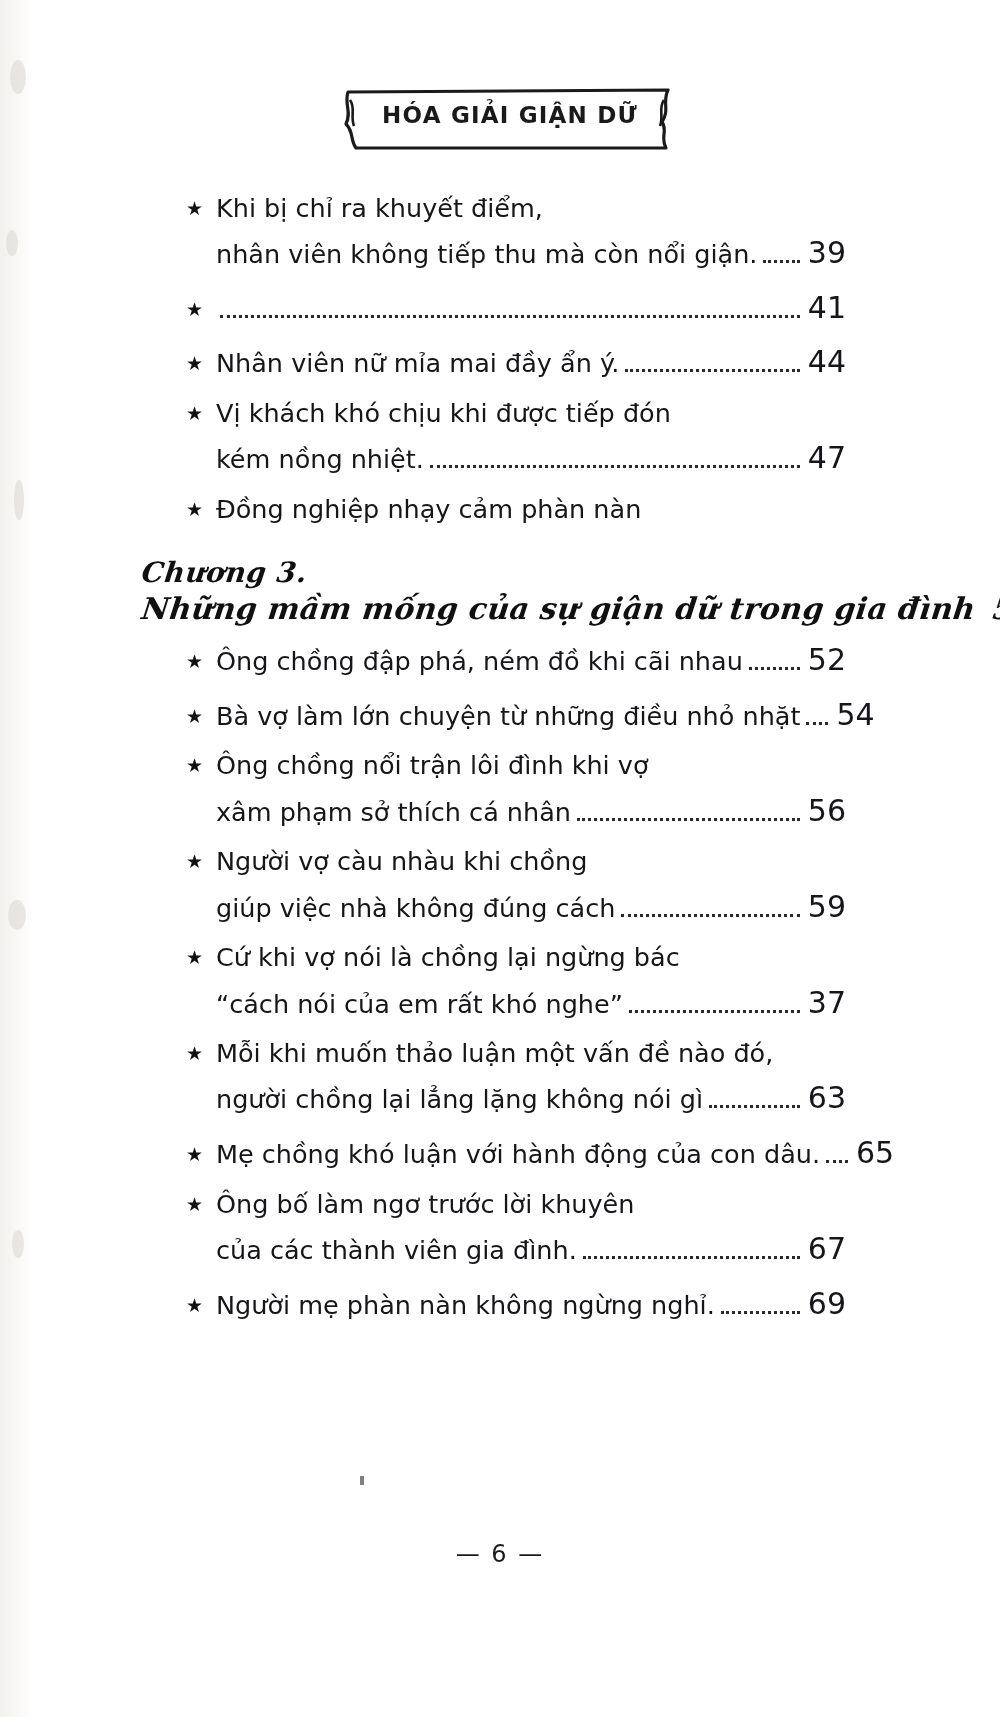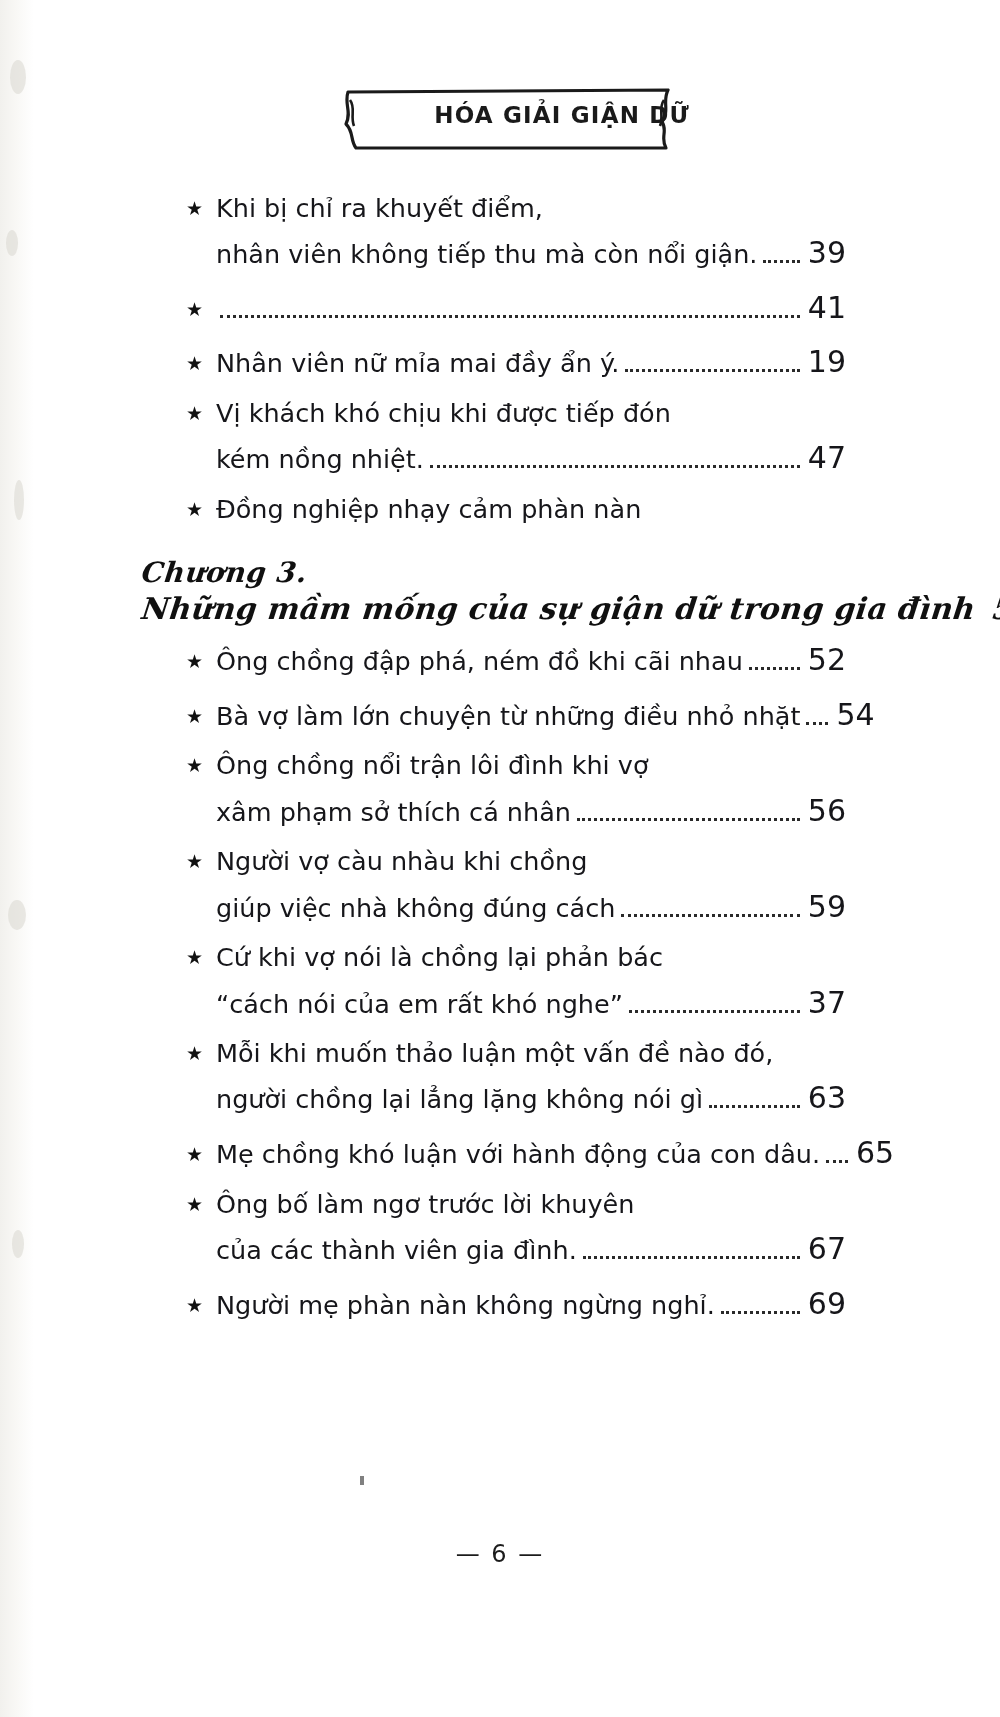--- a/index.html
+++ b/index.html
@@ -45,21 +45,21 @@
     left: 330px;
     top: 78px;
     width: 360px;
     height: 78px;
   }
   .banner svg { display: block; }
   .banner-title {
     position: absolute;
     left: 0; top: 24px;
     width: 360px;
-    text-align: right;
+    text-align: center;
     font-family: "DejaVu Sans", sans-serif;
     font-weight: bold;
     font-size: 23px;
     letter-spacing: 1.2px;
     color: #1a1a1a;
   }
 
   
   .toc {
     position: absolute;
@@ -219,21 +219,21 @@
         <span class="leader"></span>
         <span class="pagenum">41</span>
       </div>
     </div>
 
     <div class="entry">
       <div class="entry-line">
         <span class="bullet">★</span>
         <span class="entry-text">Nhân viên nữ mỉa mai đầy ẩn ý.</span>
         <span class="leader"></span>
-        <span class="pagenum">19</span>
+        <span class="pagenum">44</span>
       </div>
     </div>
 
     <div class="entry">
       <div class="entry-line">
         <span class="bullet">★</span>
         <span class="entry-text">Vị khách khó chịu khi được tiếp đón</span>
       </div>
       <div class="entry-line indent-line">
         <span class="bullet">★</span>
@@ -299,21 +299,21 @@
         <span class="bullet">★</span>
         <span class="entry-text">giúp việc nhà không đúng cách</span>
         <span class="leader"></span>
         <span class="pagenum">59</span>
       </div>
     </div>
 
     <div class="entry">
       <div class="entry-line">
         <span class="bullet">★</span>
-        <span class="entry-text">Cứ khi vợ nói là chồng lại phản bác</span>
+        <span class="entry-text">Cứ khi vợ nói là chồng lại ngừng bác</span>
       </div>
       <div class="entry-line indent-line">
         <span class="bullet">★</span>
         <span class="entry-text">“cách nói của em rất khó nghe”</span>
         <span class="leader"></span>
         <span class="pagenum">37</span>
       </div>
     </div>
 
     <div class="entry">

